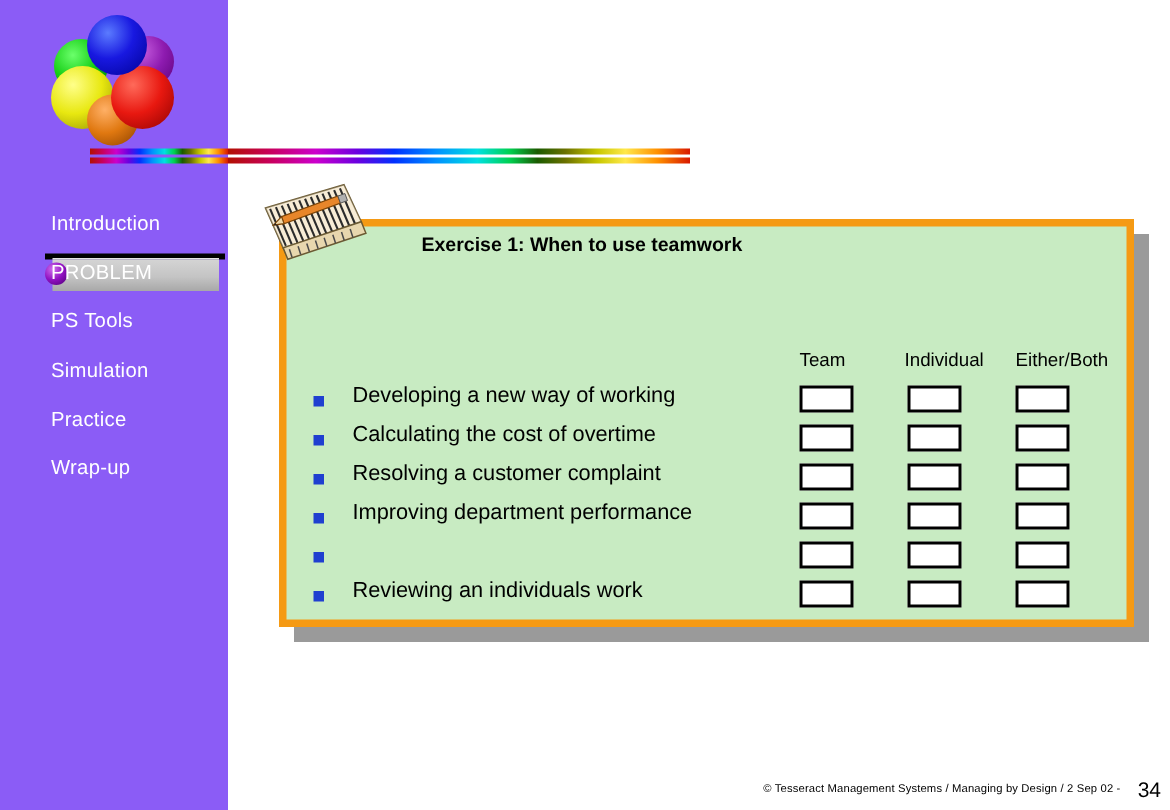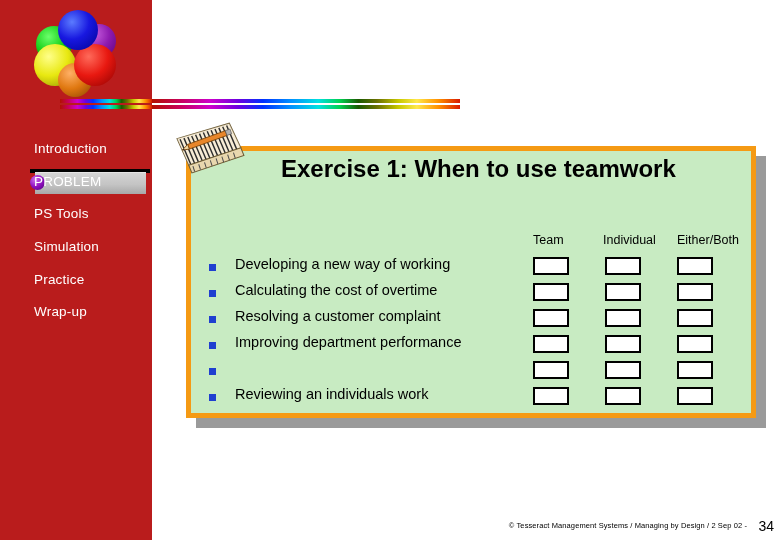--- a/index.html
+++ b/index.html
@@ -22,21 +22,21 @@
     height: 540px;
     background: #ffffff;
   }
 
   
   #sidebar {
     position: absolute;
     left: 0; top: 0;
     width: 152px;
     height: 540px;
-    background: #b91c1c;
+    background: #8b5cf6;
   }
   #logo {
     position: absolute;
     left: 28px;
     top: 8px;
     width: 100px;
     height: 88px;
   }
   .ball {
     position: absolute;
@@ -183,21 +183,21 @@
     top: 120px;
     width: 76px;
     height: 62px;
     z-index: 6;
   }
 
   #box-heading {
     position: absolute;
     left: 90px;
     top: 4px;
-    font-size: 24px;
+    font-size: 13px;
     font-weight: bold;
     color: #000000;
     white-space: nowrap;
   }
   #box-question {
     position: absolute;
     left: 8px;
     top: 32px;
     width: 552px;
     font-size: 14.5px;

